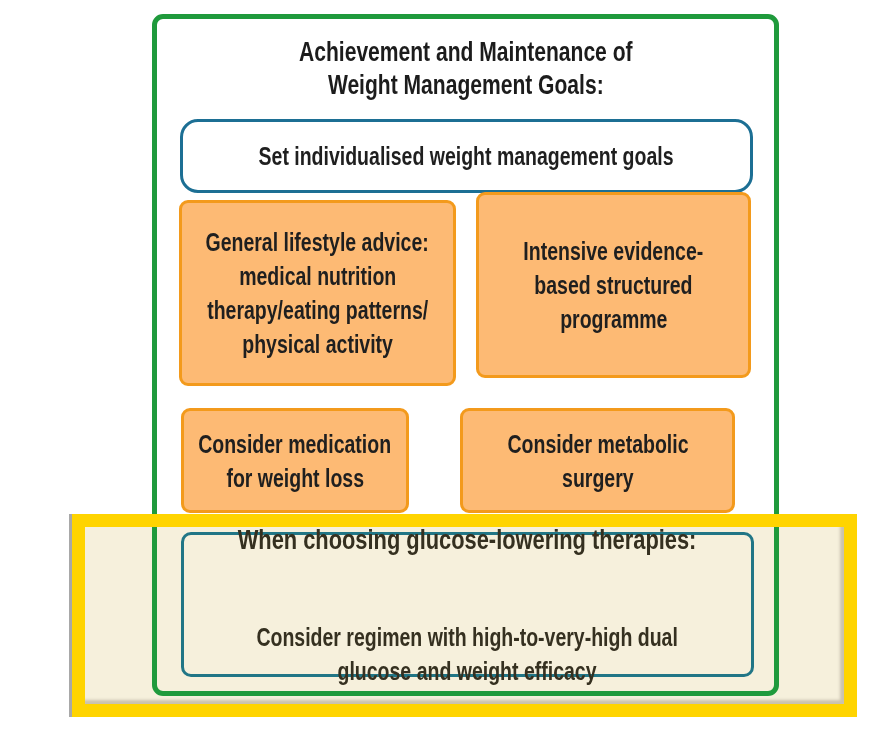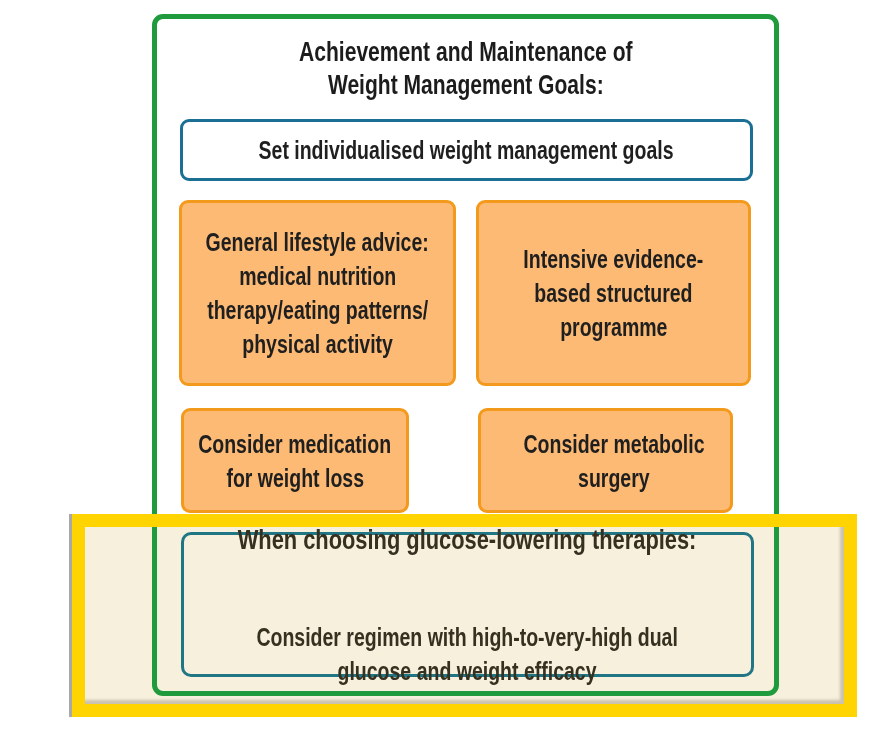--- a/index.html
+++ b/index.html
@@ -14,28 +14,28 @@
   .yellow-frame .inner-shadow { position:absolute; left:0; top:0; right:0; bottom:0;
                   box-shadow: inset -4px -4px 3px rgba(120,110,90,0.35); }
   .green-overlay { left:152px; top:14px; width:627px; height:682px;
                    border:5px solid #1f9a3c; border-radius:11px; z-index:3; pointer-events:none;
                    clip-path: inset(513px 0 0 0); }
   .title { left:160px; top:36px; width:612px; text-align:center; z-index:4;
            font-weight:bold; font-size:27px; line-height:33px; color:#1c1c1c; }
   .narrow { display:inline-block; transform:scaleX(0.78); transform-origin:center; white-space:nowrap; }
   .box { display:flex; align-items:center; justify-content:center; text-align:center; z-index:4;
          font-weight:bold; color:#1f1f1f; }
-  .blue-box { left:180px; top:119px; width:573px; height:62px; border:3px solid #1c6f94;
-              border-radius:9px; background:#ffffff; font-size:25px; }
+  .blue-box { left:180px; top:119px; width:573px; height:74px; border:3px solid #1c6f94;
+              border-radius:18px; background:#ffffff; font-size:25px; }
   .orange-box { border:3px solid #f39a1c; border-radius:9px; background:#fdba74;
                 font-size:25px; line-height:34px; }
   .ob1 { left:179px; top:200px; width:277px; height:186px; }
-  .ob2 { left:476px; top:200px; width:275px; height:186px; }
+  .ob2 { left:476px; top:192px; width:275px; height:186px; }
   .ob3 { left:181px; top:408px; width:228px; height:105px; }
-  .ob4 { left:478px; top:408px; width:255px; height:105px;justify-content:flex-end; }
+  .ob4 { left:460px; top:408px; width:275px; height:105px; }
   .teal-box { left:181px; top:532px; width:573px; height:145px; border:3px solid #217686;
               border-radius:10px; background:#f6f0dc; color:#353020; flex-direction:column; z-index:4; }
   .teal-heading { font-size:28px; line-height:36px; font-weight:bold; margin-bottom:14px;text-align:right; }
   .teal-body { font-size:25px; line-height:34px; font-weight:bold;margin-top:48px; }
 </style>
 </head>
 <body>
 
 <div class="abs green-frame"></div>
 

